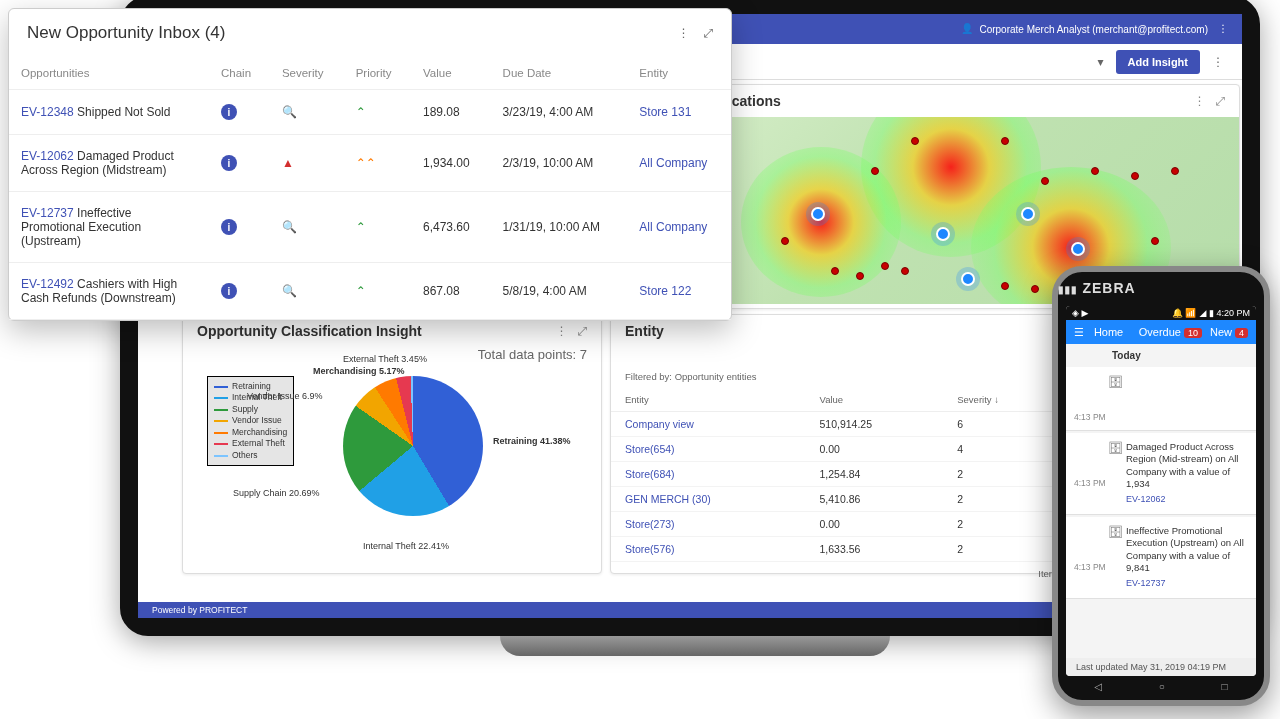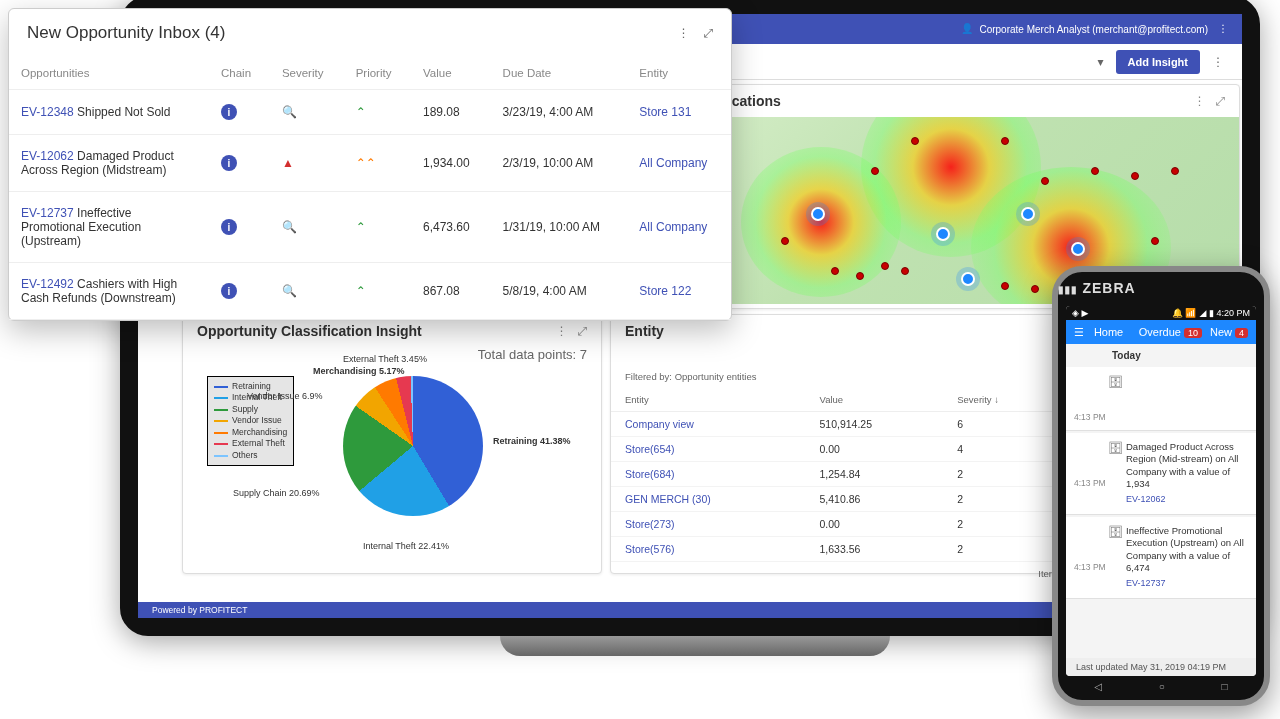--- a/index.html
+++ b/index.html
@@ -343,21 +343,21 @@
           <div class="iconcol"><span class="vicon">🗄</span></div>
         </div>
         <div class="phone-item">
           <div class="time">4:13 PM</div>
           <div class="iconcol"><span class="vicon">🗄</span></div>
           <div class="body"><span>Damaged Product Across Region (Mid-stream)  on All Company with a value of 1,934</span><span class="ev">EV-12062</span></div>
         </div>
         <div class="phone-item">
           <div class="time">4:13 PM</div>
           <div class="iconcol"><span class="vicon">🗄</span></div>
-          <div class="body"><span>Ineffective Promotional Execution (Upstream)  on All Company with a value of 6,474</span><span class="ev">EV-12737</span></div>
+          <div class="body"><span>Ineffective Promotional Execution (Upstream)  on All Company with a value of 9,841</span><span class="ev">EV-12737</span></div>
         </div>
       </div>
     <div class="phone-updated">Last updated May 31, 2019 04:19 PM</div>
   </div>
   <div class="phone-nav">
     <span class="vicon">◁</span>
     <span class="vicon">○</span>
     <span class="vicon">□</span>
   </div>
 </div>

